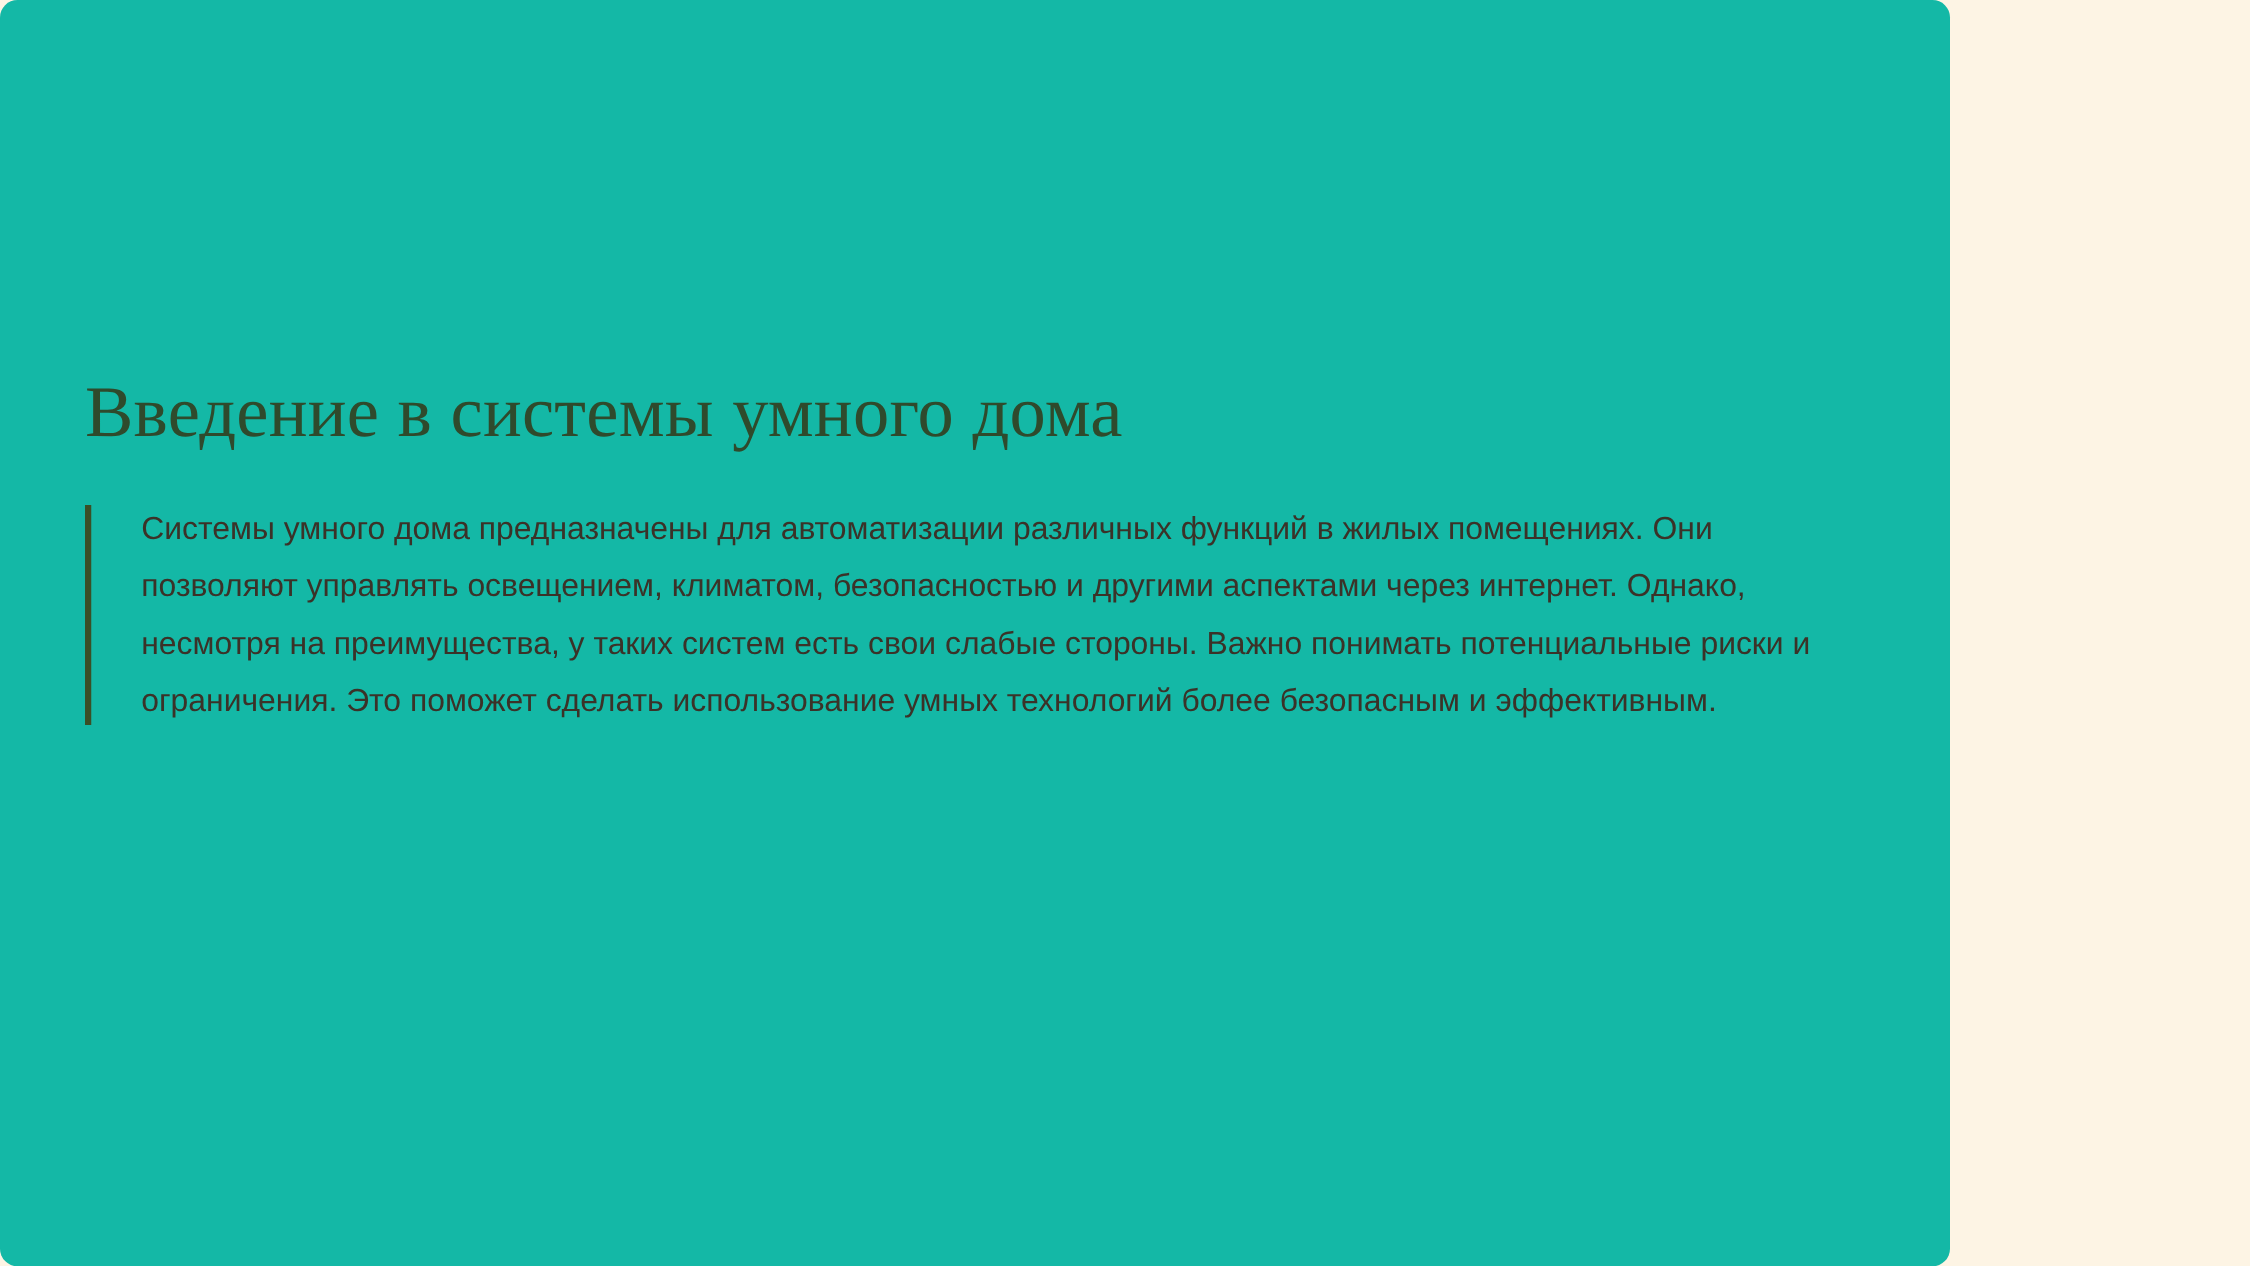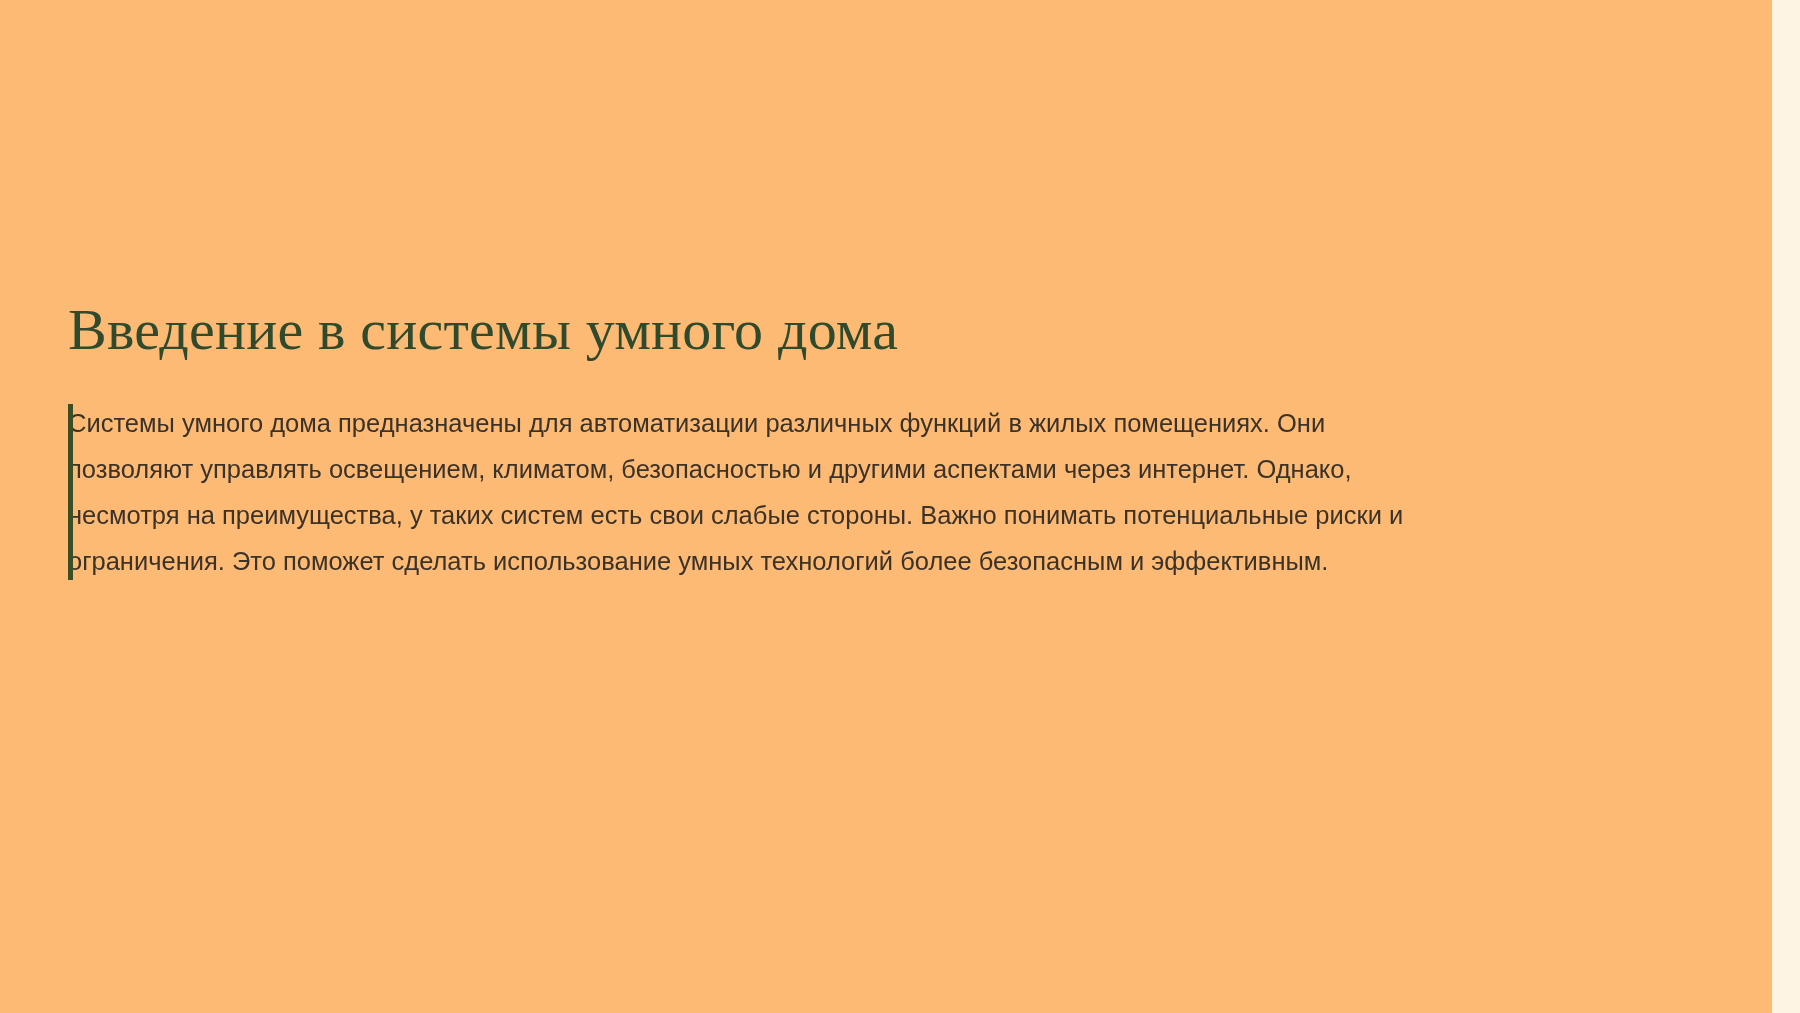--- a/index.html
+++ b/index.html
@@ -12,24 +12,25 @@
     width: 1800px;
     height: 1013px;
     overflow: hidden;
     background: #fdf4e4;
     font-family: "Liberation Sans", sans-serif;
     -webkit-font-smoothing: antialiased;
   }
 
   .slide {
     position: relative;
-    width: 1772px;
+    width: 1560px;
     height: 1013px;
-    background: #fdba74;
+    background: #14b8a6;
     box-sizing: border-box;
+    border-radius: 14px;
   }
 
   .content {
     position: absolute;
     left: 68px;
     top: 296px;
     width: 1400px;
   }
 
   .page-title {
@@ -39,20 +40,21 @@
     font-size: 58px;
     line-height: 1.16;
     letter-spacing: 0.2px;
     color: #2f4a2c;
     white-space: nowrap;
   }
 
   .intro-block {
     position: relative;
     margin-top: 37px;
+    padding-left: 45px;
     box-sizing: border-box;
   }
 
   .accent-bar {
     position: absolute;
     left: 0;
     top: 4px;
     bottom: 4px;
     width: 5px;
     background: #3a4f26;

